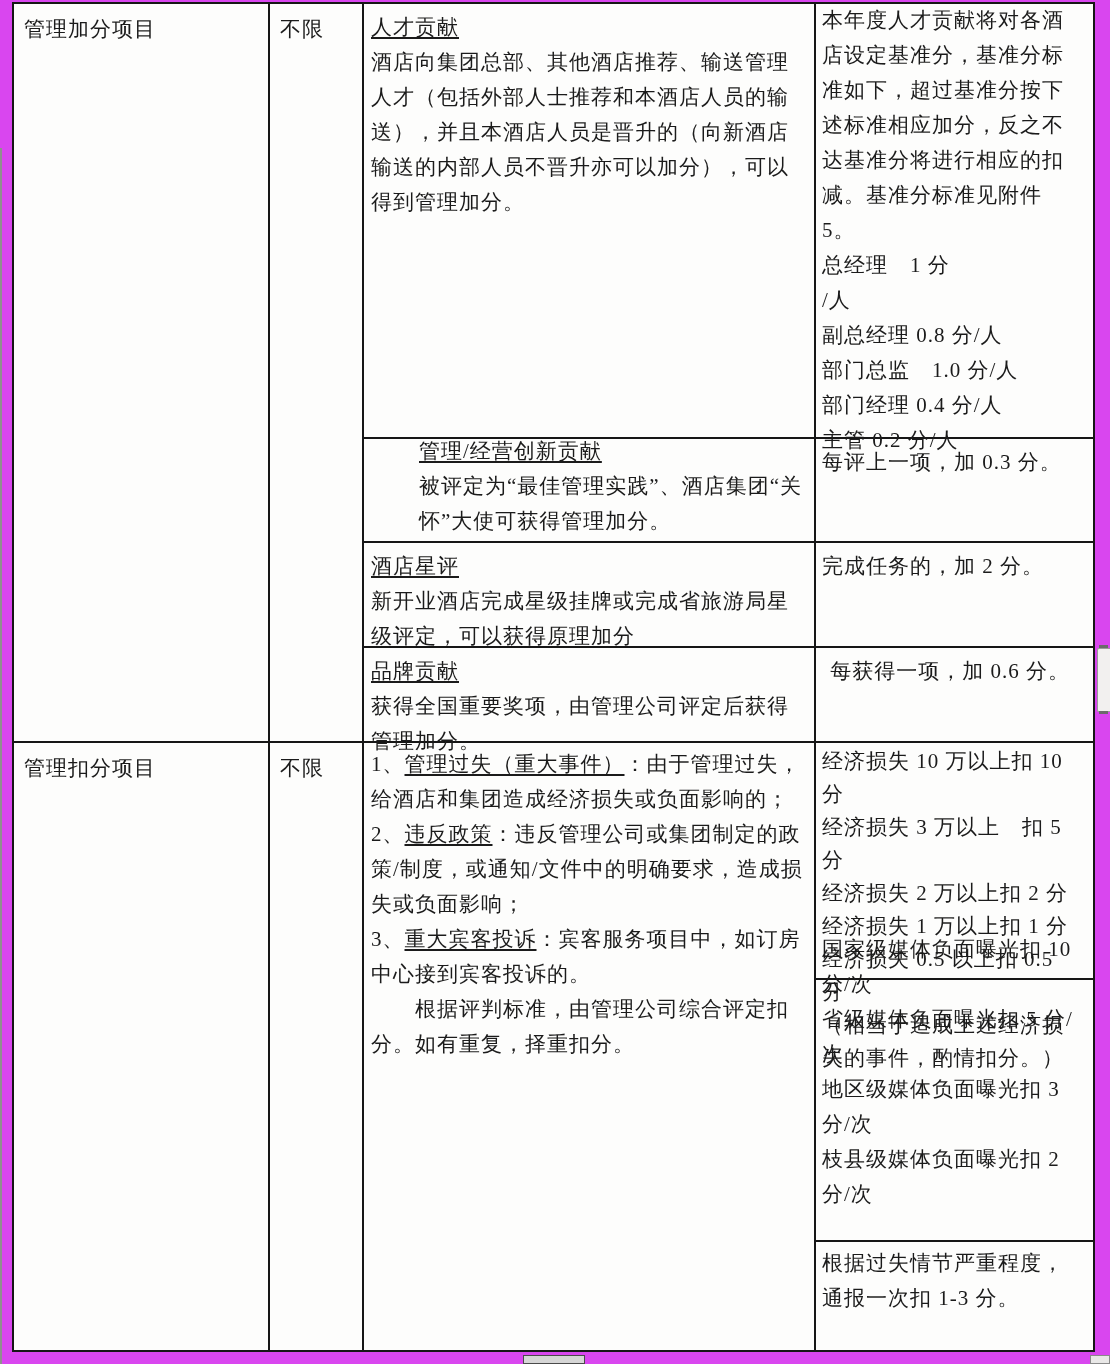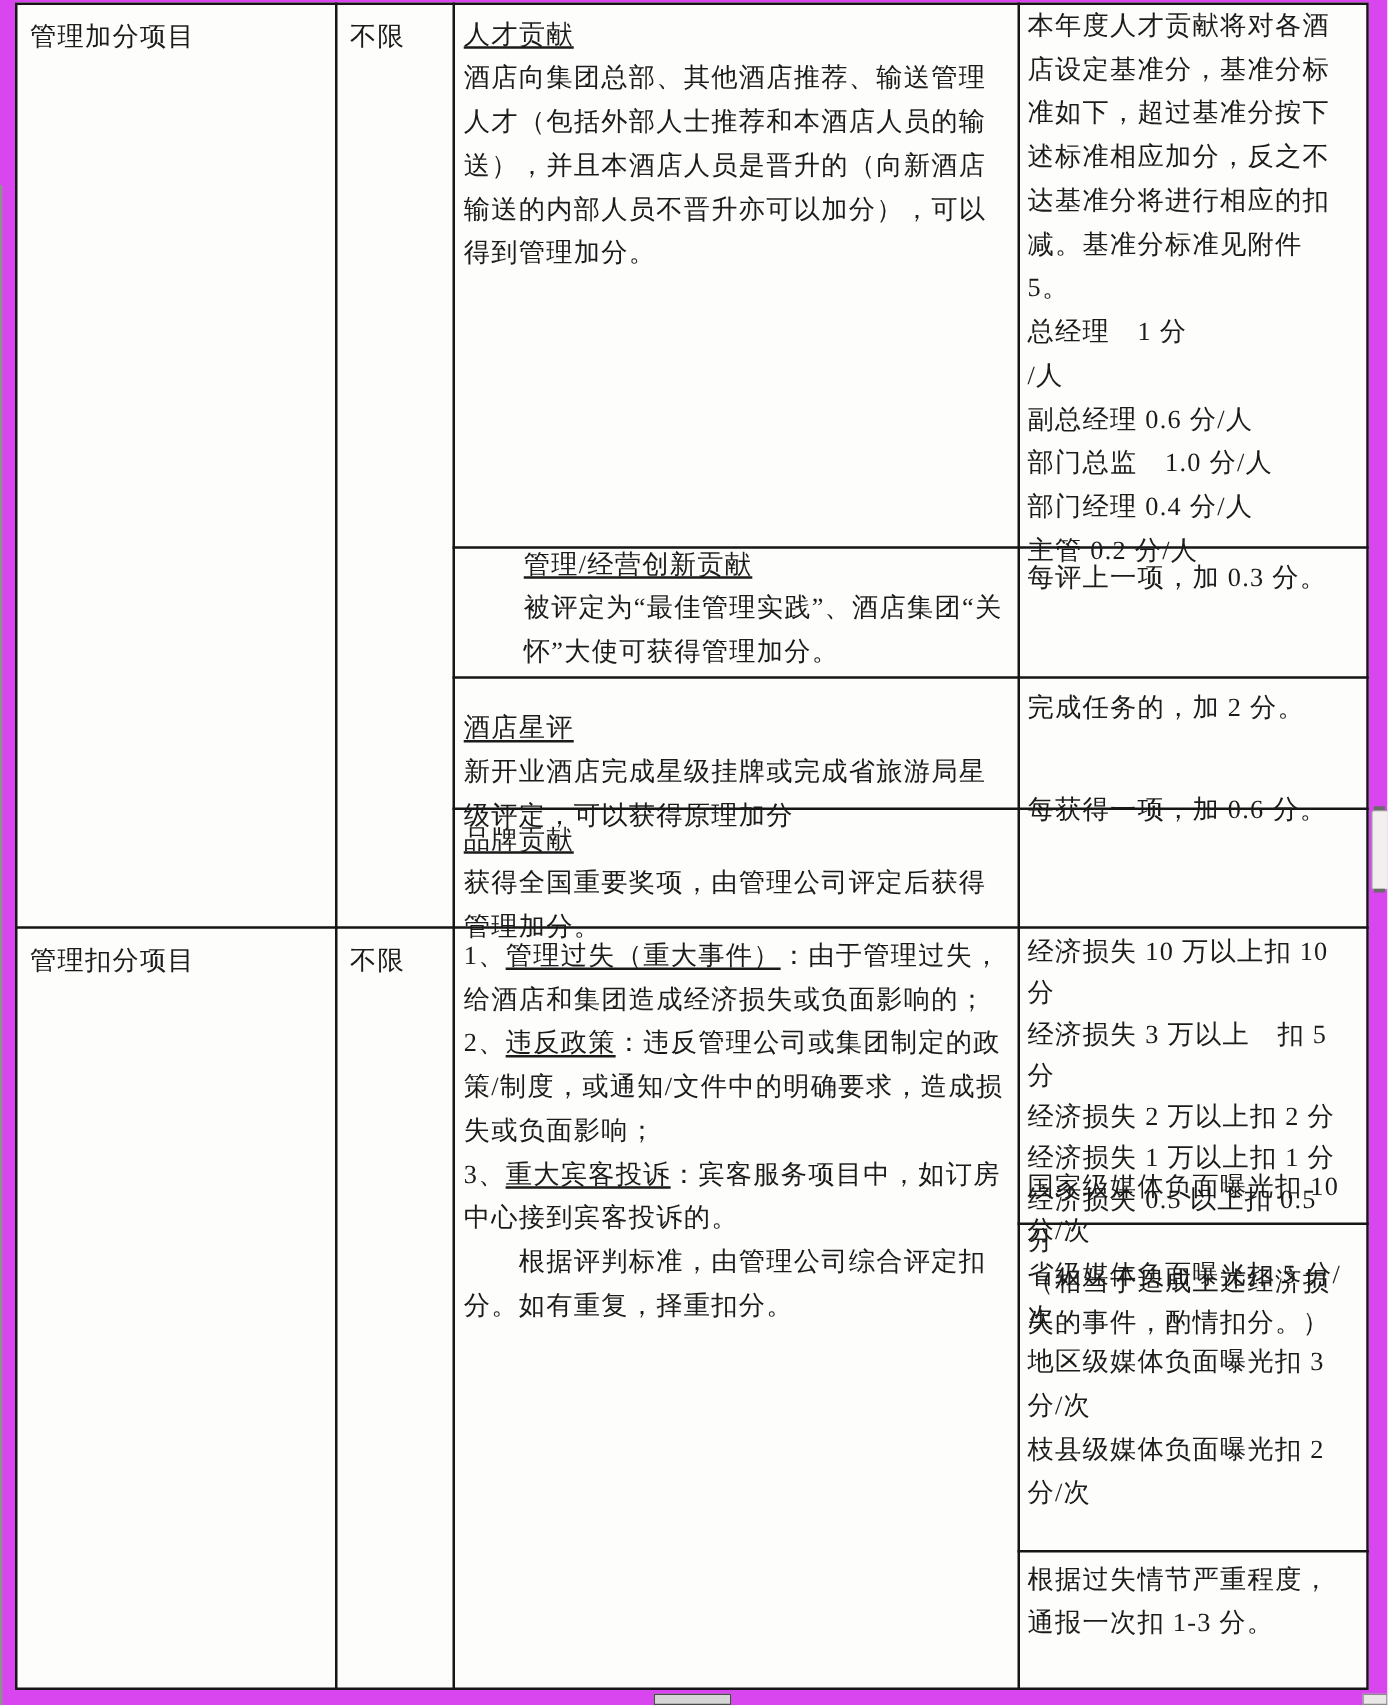--- a/index.html
+++ b/index.html
@@ -62,43 +62,43 @@
   <div class="cell" style="left:280px;top:12px;width:70px;">不限</div>
 
   <div class="cell" style="left:371px;top:10px;width:436px;">
     <p class="title" style="display:inline-block;">人才贡献</p>
     <p>酒店向集团总部、其他酒店推荐、输送管理人才（包括外部人士推荐和本酒店人员的输送），并且本酒店人员是晋升的（向新酒店输送的内部人员不晋升亦可以加分），可以得到管理加分。</p>
   </div>
   <div class="cell" style="left:822px;top:3px;width:256px;">
     <p>本年度人才贡献将对各酒店设定基准分，基准分标准如下，超过基准分按下述标准相应加分，反之不达基准分将进行相应的扣减。基准分标准见附件 5。</p>
     <p>总经理　1 分</p>
     <p>/人</p>
-    <p>副总经理 0.6 分/人</p>
+    <p>副总经理 0.8 分/人</p>
     <p>部门总监　1.0 分/人</p>
     <p>部门经理 0.4 分/人</p>
     <p>主管 0.2 分/人</p>
   </div>
 
   <div class="cell" style="left:371px;top:434px;width:436px;margin-left:48px;">
     <p class="title" style="display:inline-block;">管理/经营创新贡献</p>
     <p>被评定为“最佳管理实践”、酒店集团“关怀”大使可获得管理加分。</p>
   </div>
   <div class="cell" style="left:822px;top:445px;width:256px;">每评上一项，加 0.3 分。</div>
 
-  <div class="cell" style="left:371px;top:549px;width:436px;margin-top:16px;">
+  <div class="cell" style="left:371px;top:549px;width:436px;">
     <p class="title" style="display:inline-block;">酒店星评</p>
     <p>新开业酒店完成星级挂牌或完成省旅游局星级评定，可以获得原理加分</p>
   </div>
   <div class="cell" style="left:822px;top:549px;width:256px;">完成任务的，加 2 分。</div>
 
   <div class="cell" style="left:371px;top:654px;width:436px;">
     <p class="title" style="display:inline-block;">品牌贡献</p>
     <p>获得全国重要奖项，由管理公司评定后获得管理加分。</p>
   </div>
-  <div class="cell" style="left:822px;top:630px;width:256px;">每获得一项，加 0.6 分。</div>
+  <div class="cell" style="left:822px;top:654px;width:256px;text-align:center;">每获得一项，加 0.6 分。</div>
 
   <div class="cell" style="left:24px;top:751px;width:230px;">管理扣分项目</div>
   <div class="cell" style="left:280px;top:751px;width:70px;">不限</div>
 
   <div class="cell" style="left:371px;top:747px;width:436px;">
     <p><span>1、</span><span class="term">管理过失（重大事件）</span><span>：由于管理过失，给酒店和集团造成经济损失或负面影响的；</span></p>
     <p><span>2、</span><span class="term">违反政策</span><span>：违反管理公司或集团制定的政策/制度，或通知/文件中的明确要求，造成损失或负面影响；</span></p>
     <p><span>3、</span><span class="term">重大宾客投诉</span><span>：宾客服务项目中，如订房中心接到宾客投诉的。</span></p>
     <p>　　根据评判标准，由管理公司综合评定扣分。如有重复，择重扣分。</p>
   </div>

